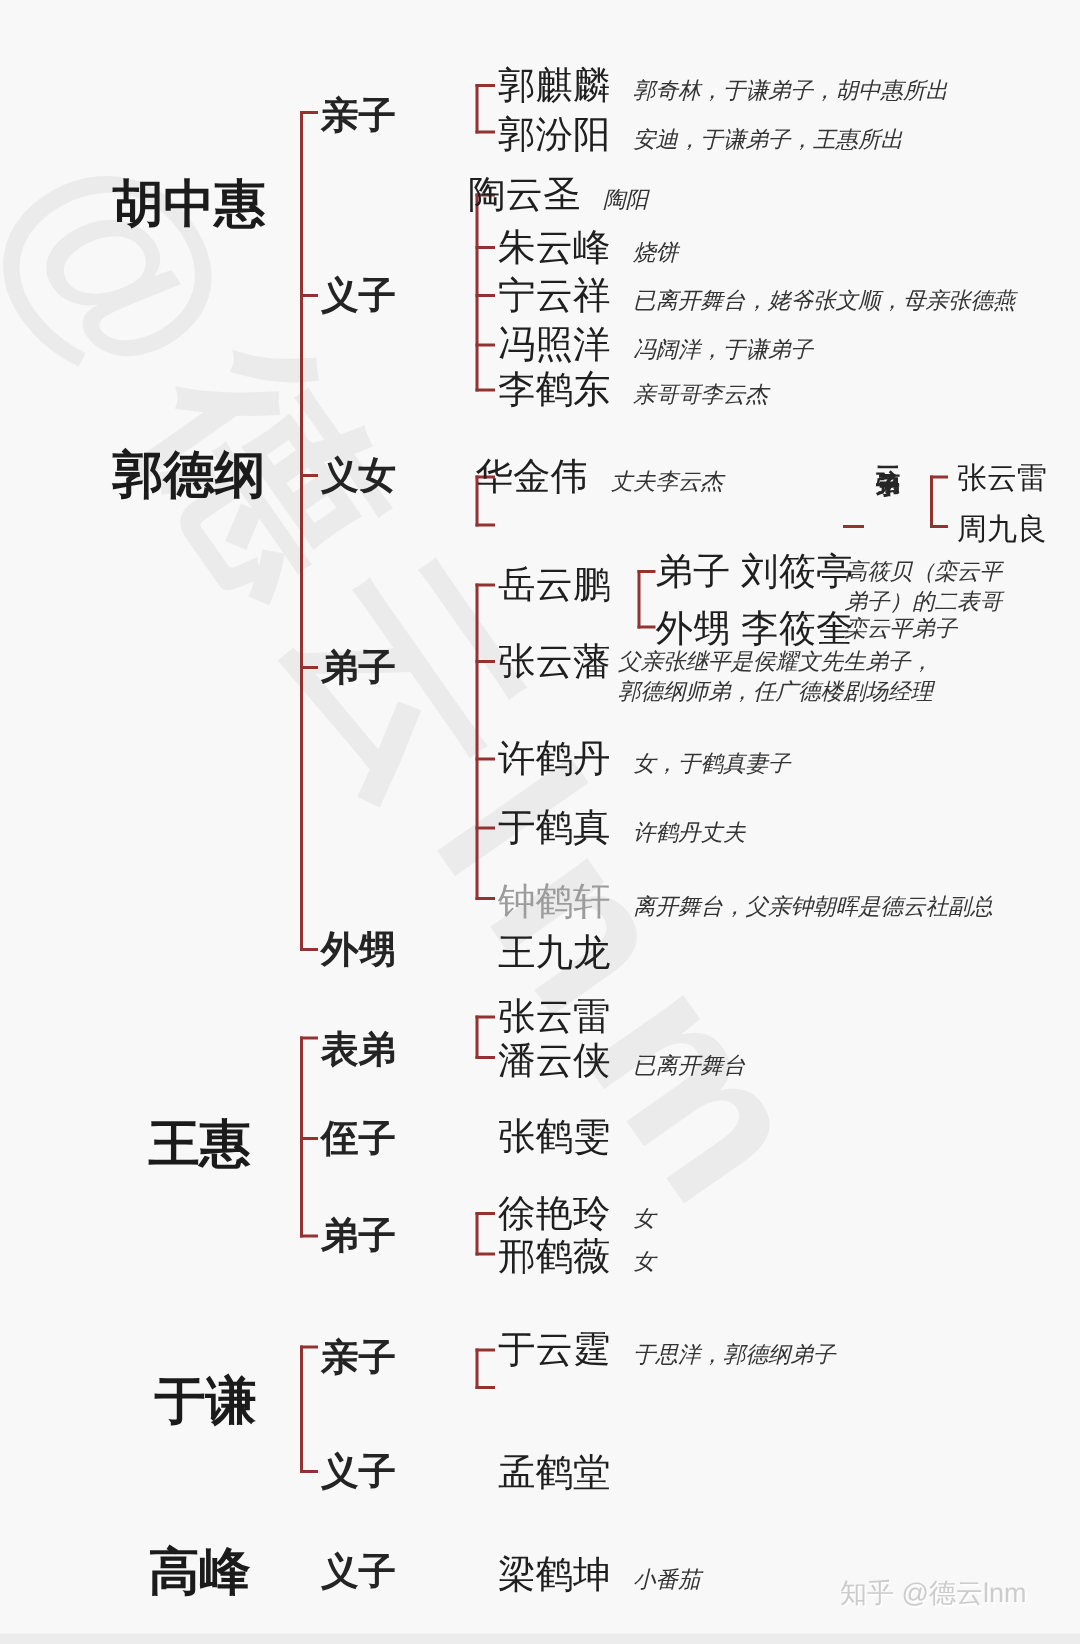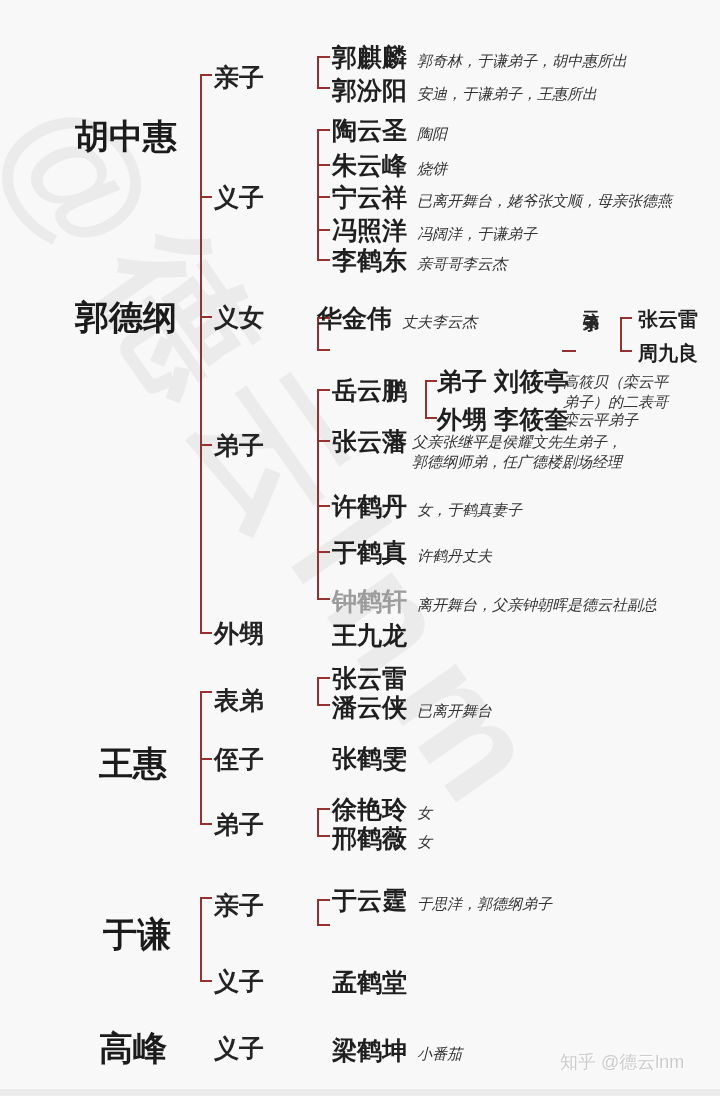--- a/index.html
+++ b/index.html
@@ -4,24 +4,24 @@
 <style>
   html,body{margin:0;padding:0;}
   .canvas{
     position:relative; width:720px; height:1096px;
     background:#f8f8f8; overflow:hidden;
     font-family:"Liberation Sans", sans-serif;
   }
   .root{position:absolute; font-size:34px; font-weight:600; color:#1b1b1b; white-space:nowrap; line-height:42px;}
   .rel{position:absolute; font-size:25px; font-weight:600; color:#242424; white-space:nowrap; line-height:34px;}
   .person{position:absolute; white-space:nowrap; line-height:30px;}
-  .pname{font-size:25px; font-weight:700; color:#1f1f1f;}
+  .pname{font-size:25px; font-weight:400; color:#1f1f1f;}
   .pname.faded{color:#9c9c9c;}
   .pname.small{font-size:20px; line-height:24px;}
-  .pnote{font-size:15px; font-style:italic; color:#333; margin-left:10px;}
+  .pnote{font-size:15px; font-style:italic; color:#333; margin-left:15px;}
   .noteblock{position:absolute; font-size:15px; font-style:italic; color:#333; line-height:20px; white-space:nowrap;}
   .vline{position:absolute; width:2px; background:#943232;}
   .hline{position:absolute; height:2px; background:#943232;}
   .vtext{
     position:absolute; writing-mode:vertical-rl; text-orientation:upright;
     font-size:16px; font-weight:600; color:#262626; letter-spacing:2px; line-height:22px;
   }
   .wm-center{
     position:absolute; left:118px; top:58px;
     font-size:150px; font-weight:700; letter-spacing:20px; white-space:nowrap;
@@ -135,21 +135,21 @@
 
   <div class="vtext" style="left:580px;top:298px">三弦弟子</div>
 
   <div class="person" style="left:332px;top:42px">
     <span class="pname">郭麒麟</span><span class="pnote">郭奇林，于谦弟子，胡中惠所出</span>
   </div>
   <div class="person" style="left:332px;top:75px">
     <span class="pname">郭汾阳</span><span class="pnote">安迪，于谦弟子，王惠所出</span>
   </div>
 
-  <div class="person" style="left:332px;top:115px">
+  <div class="person" style="left:312px;top:115px">
     <span class="pname">陶云圣</span><span class="pnote">陶阳</span>
   </div>
   <div class="person" style="left:332px;top:150px">
     <span class="pname">朱云峰</span><span class="pnote">烧饼</span>
   </div>
   <div class="person" style="left:332px;top:182px">
     <span class="pname">宁云祥</span><span class="pnote">已离开舞台，姥爷张文顺，母亲张德燕</span>
   </div>
   <div class="person" style="left:332px;top:215px">
     <span class="pname">冯照洋</span><span class="pnote">冯阔洋，于谦弟子</span>

